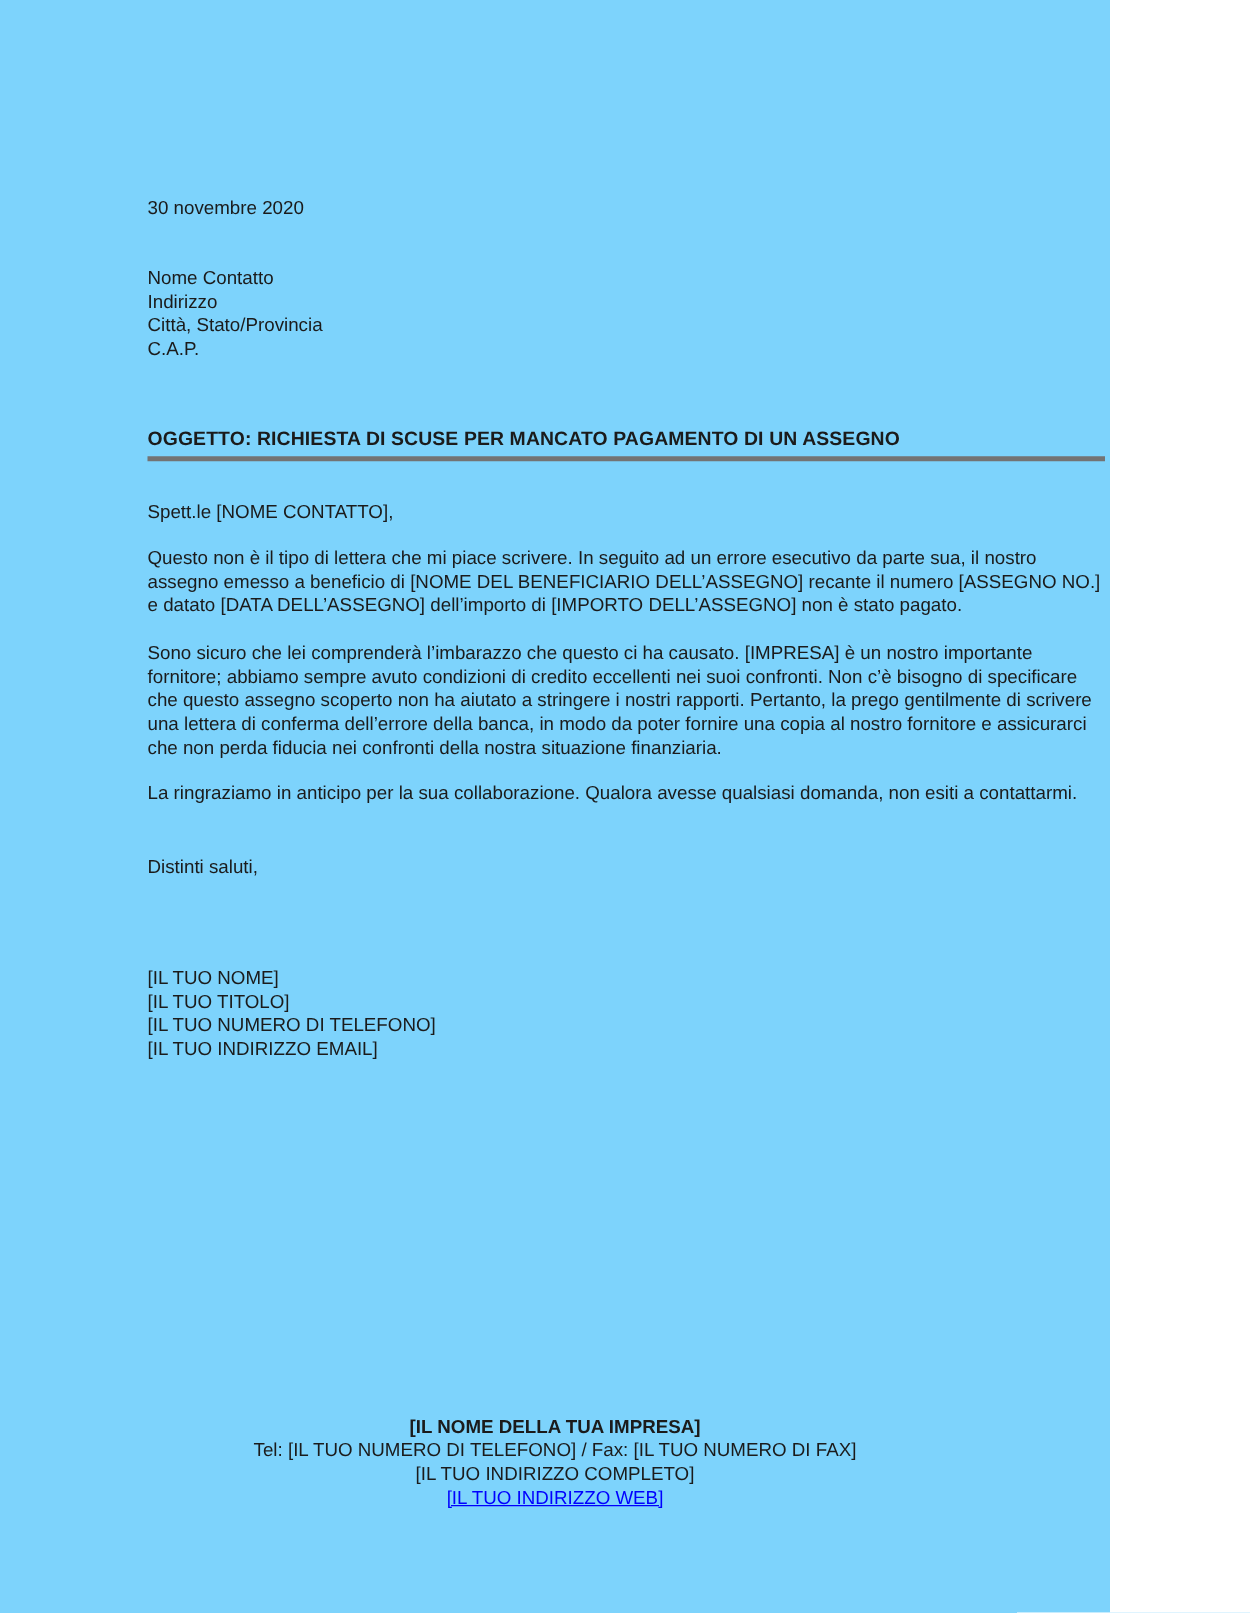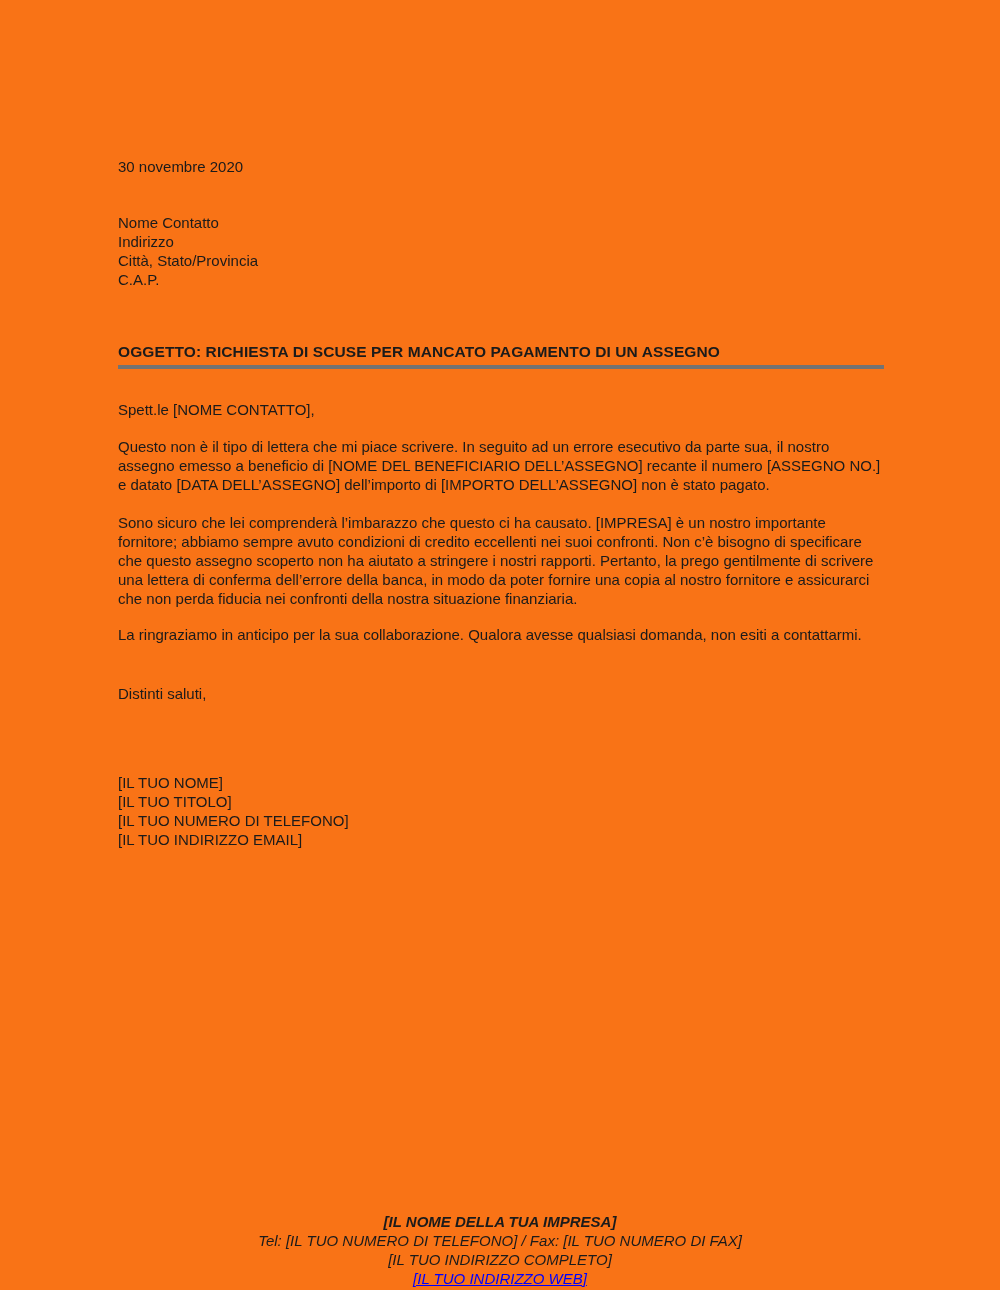--- a/index.html
+++ b/index.html
@@ -1,21 +1,21 @@
 <!DOCTYPE html>
 <html><head>
 <meta charset="utf-8">
 <style>
   * { box-sizing: border-box; }
   html, body { margin: 0; padding: 0; background: #ffffff; }
   .page {
     position: relative;
-    width: 1000px;
+    width: 888px;
     height: 1290px;
-    background: #f97316;
+    background: #7dd3fc;
     color: #1b1b1b;
     font-family: "Liberation Sans", "DejaVu Sans", sans-serif;
     font-size: 15px;
     line-height: 19px;
     overflow: hidden;
   }
   .content {
     position: absolute;
     top: 157px;
     left: 118px;
@@ -34,26 +34,25 @@
     letter-spacing: 0.1px;
   }
   .salutation { margin: 31px 0 18px 0; }
   .para-1 { margin: 0 0 19px 0; }
   .para-2 { margin: 0 0 17px 0; }
   .para-3 { margin: 0 0 40px 0; }
   .closing { margin: 0 0 70px 0; }
   .signature { margin: 0; }
   .footer {
     position: absolute;
-    top: 1212px;
+    top: 1132px;
     left: 0;
     right: 0;
     text-align: center;
     line-height: 19px;
-    font-style: italic;
   }
   .footer .company { font-weight: bold; }
   .footer a {
     text-decoration: underline;
     cursor: pointer;
   }
 </style>
 </head>
 <body>
 

